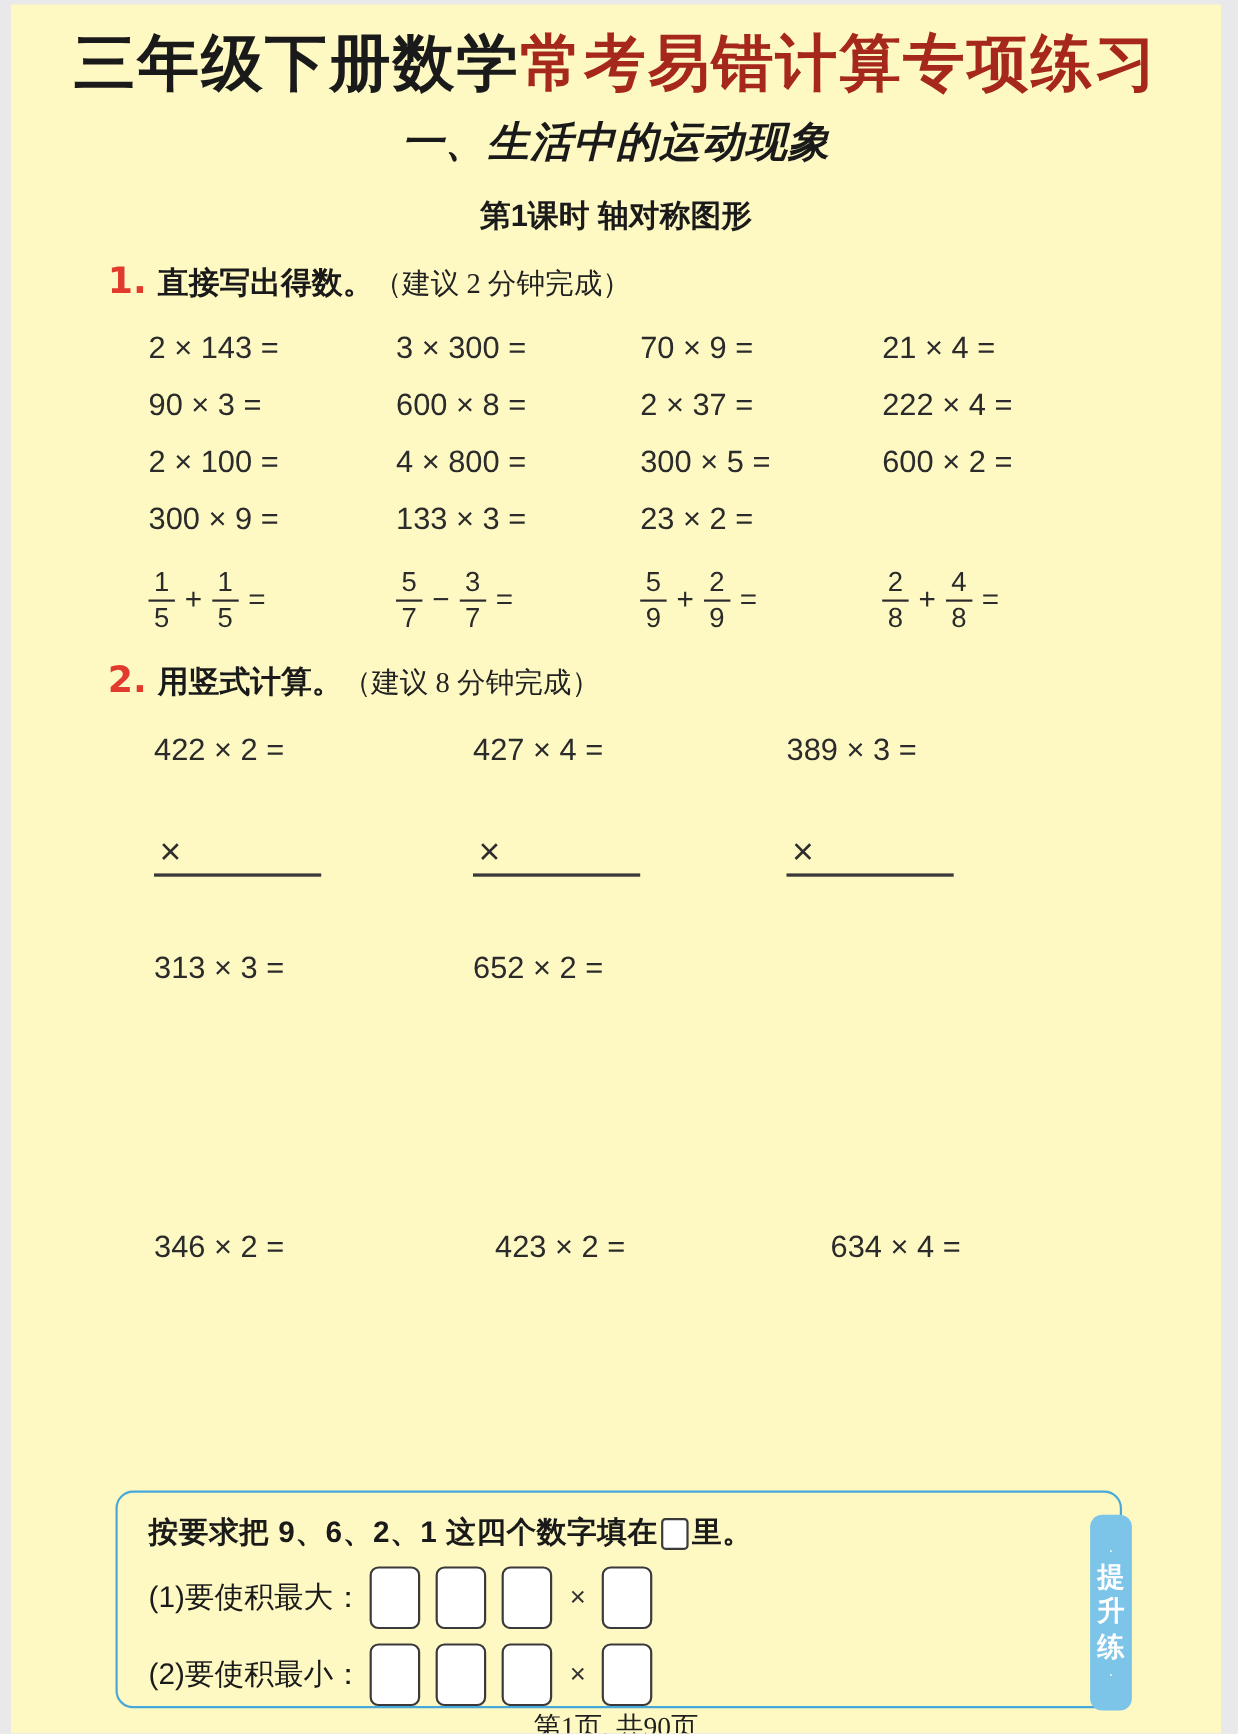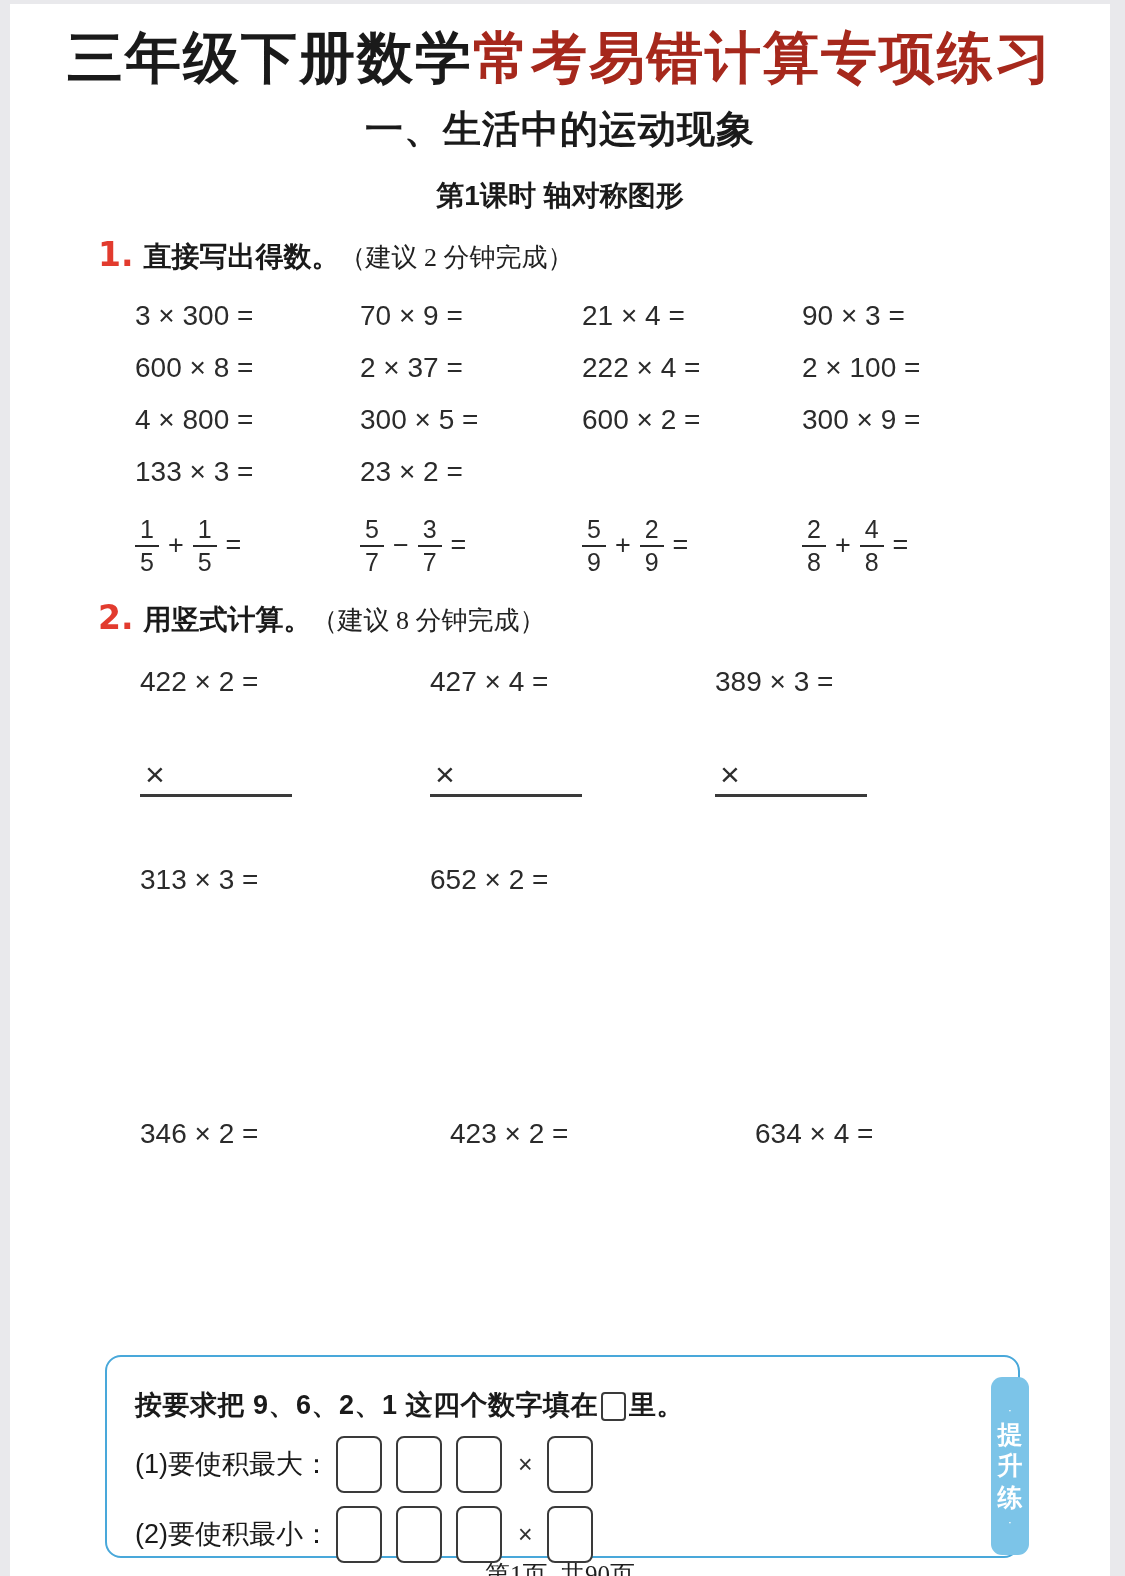--- a/index.html
+++ b/index.html
@@ -1,26 +1,26 @@
 <!DOCTYPE html>
 <html><head>
 <meta charset="utf-8">
 <style>
   * { margin:0; padding:0; box-sizing:border-box; }
   html,body { background:#e9e9ec; }
   .screen { position:relative; width:1125px; height:1576px; background:#e9e9ec; overflow:hidden;
             font-family:"Liberation Sans", sans-serif; color:#1a1a1a; }
-  .page { position:absolute; left:10px; top:4px; width:1100px; height:1572px; background:#ffffff;
+  .page { position:absolute; left:10px; top:4px; width:1100px; height:1572px; background:#fef9c3;
           display:flex; flex-direction:column; }
 
   
   .title { text-align:center; margin-top:24px; font-family:"Liberation Serif", serif;
            font-weight:bold; font-size:56px; letter-spacing:2px; line-height:1.1; white-space:nowrap; }
   .title .red { color:#a6281c; }
-  .subtitle { text-align:center; margin-top:14px; font-size:38px; font-weight:bold; letter-spacing:1px; }
+  .subtitle { text-align:center; margin-top:14px; font-size:38px; font-weight:bold; letter-spacing:1px;font-style:italic; }
   .lesson { text-align:center; margin-top:22px; font-size:28px; font-weight:bold; }
 
   
   .sec-header { margin:20px 0 0 88px; font-size:28px; display:flex; align-items:baseline; }
   .sec-num { color:#e23b2e; font-weight:bold; font-size:33px; margin-right:10px;
              font-family:"DejaVu Sans", sans-serif; }
   .sec-title { font-weight:bold; font-size:28px; }
   .sec-hint { font-family:"Liberation Serif", serif; font-size:26px; color:#222; }
 
   
@@ -41,21 +41,21 @@
   .rowA { margin-top:22px; }
   .vrow { margin:42px 0 0 130px; display:grid; grid-template-columns:290px 285px auto; }
   .vcalc { width:152px; height:52px; border-bottom:3px solid #3a3a3a; display:flex; align-items:flex-end; }
   .vcalc .x { font-size:34px; line-height:1; padding:0 0 3px 5px; color:#2e2e2e; }
   .rowB { margin-top:62px; }
   .rowC { margin-top:212px;gap:20px; }
 
   
   .bonus { position:relative; margin:200px 0 0 95px; width:915px; height:203px;
            border:2.5px solid #49a8da; border-radius:16px; padding:18px 16px 0 28px; }
-  .bonus-line1 { font-size:27px; font-weight:bold; letter-spacing:0.5px;margin-top:12px; }
+  .bonus-line1 { font-size:27px; font-weight:bold; letter-spacing:0.5px; }
   .inline-box { display:inline-block; width:25px; height:29px; border:2px solid #3a3a3a;
                 border-radius:4px; vertical-align:-7px; margin:0 3px; background:#fff; }
   .bonus-row { display:flex; align-items:center; margin-top:13px; }
   .bonus-label { font-size:27px; font-weight:normal; margin-right:6px; }
   .fill-box { width:46px; height:57px; border:2.5px solid #3a3a3a; border-radius:8px;
               margin-right:14px; background:#fff; }
   .fill-box.last { margin-right:0; }
   .times { font-size:25px; color:#333; margin:0 14px 0 2px; }
 
   
@@ -81,20 +81,21 @@
     <div class="subtitle">一、生活中的运动现象</div>
     <div class="lesson">第1课时 轴对称图形</div>
 
     <div class="sec-header">
       <span class="sec-num">1.</span>
       <span class="sec-title">直接写出得数。</span>
       <span class="sec-hint">（建议 2 分钟完成）</span>
     </div>
 
     <div class="grid1">
+      <div class="cell">2 × 143 =</div>
       <div class="cell">3 × 300 =</div>
       <div class="cell">70 × 9 =</div>
       <div class="cell">21 × 4 =</div>
       <div class="cell">90 × 3 =</div>
       <div class="cell">600 × 8 =</div>
       <div class="cell">2 × 37 =</div>
       <div class="cell">222 × 4 =</div>
       <div class="cell">2 × 100 =</div>
       <div class="cell">4 × 800 =</div>
       <div class="cell">300 × 5 =</div>

